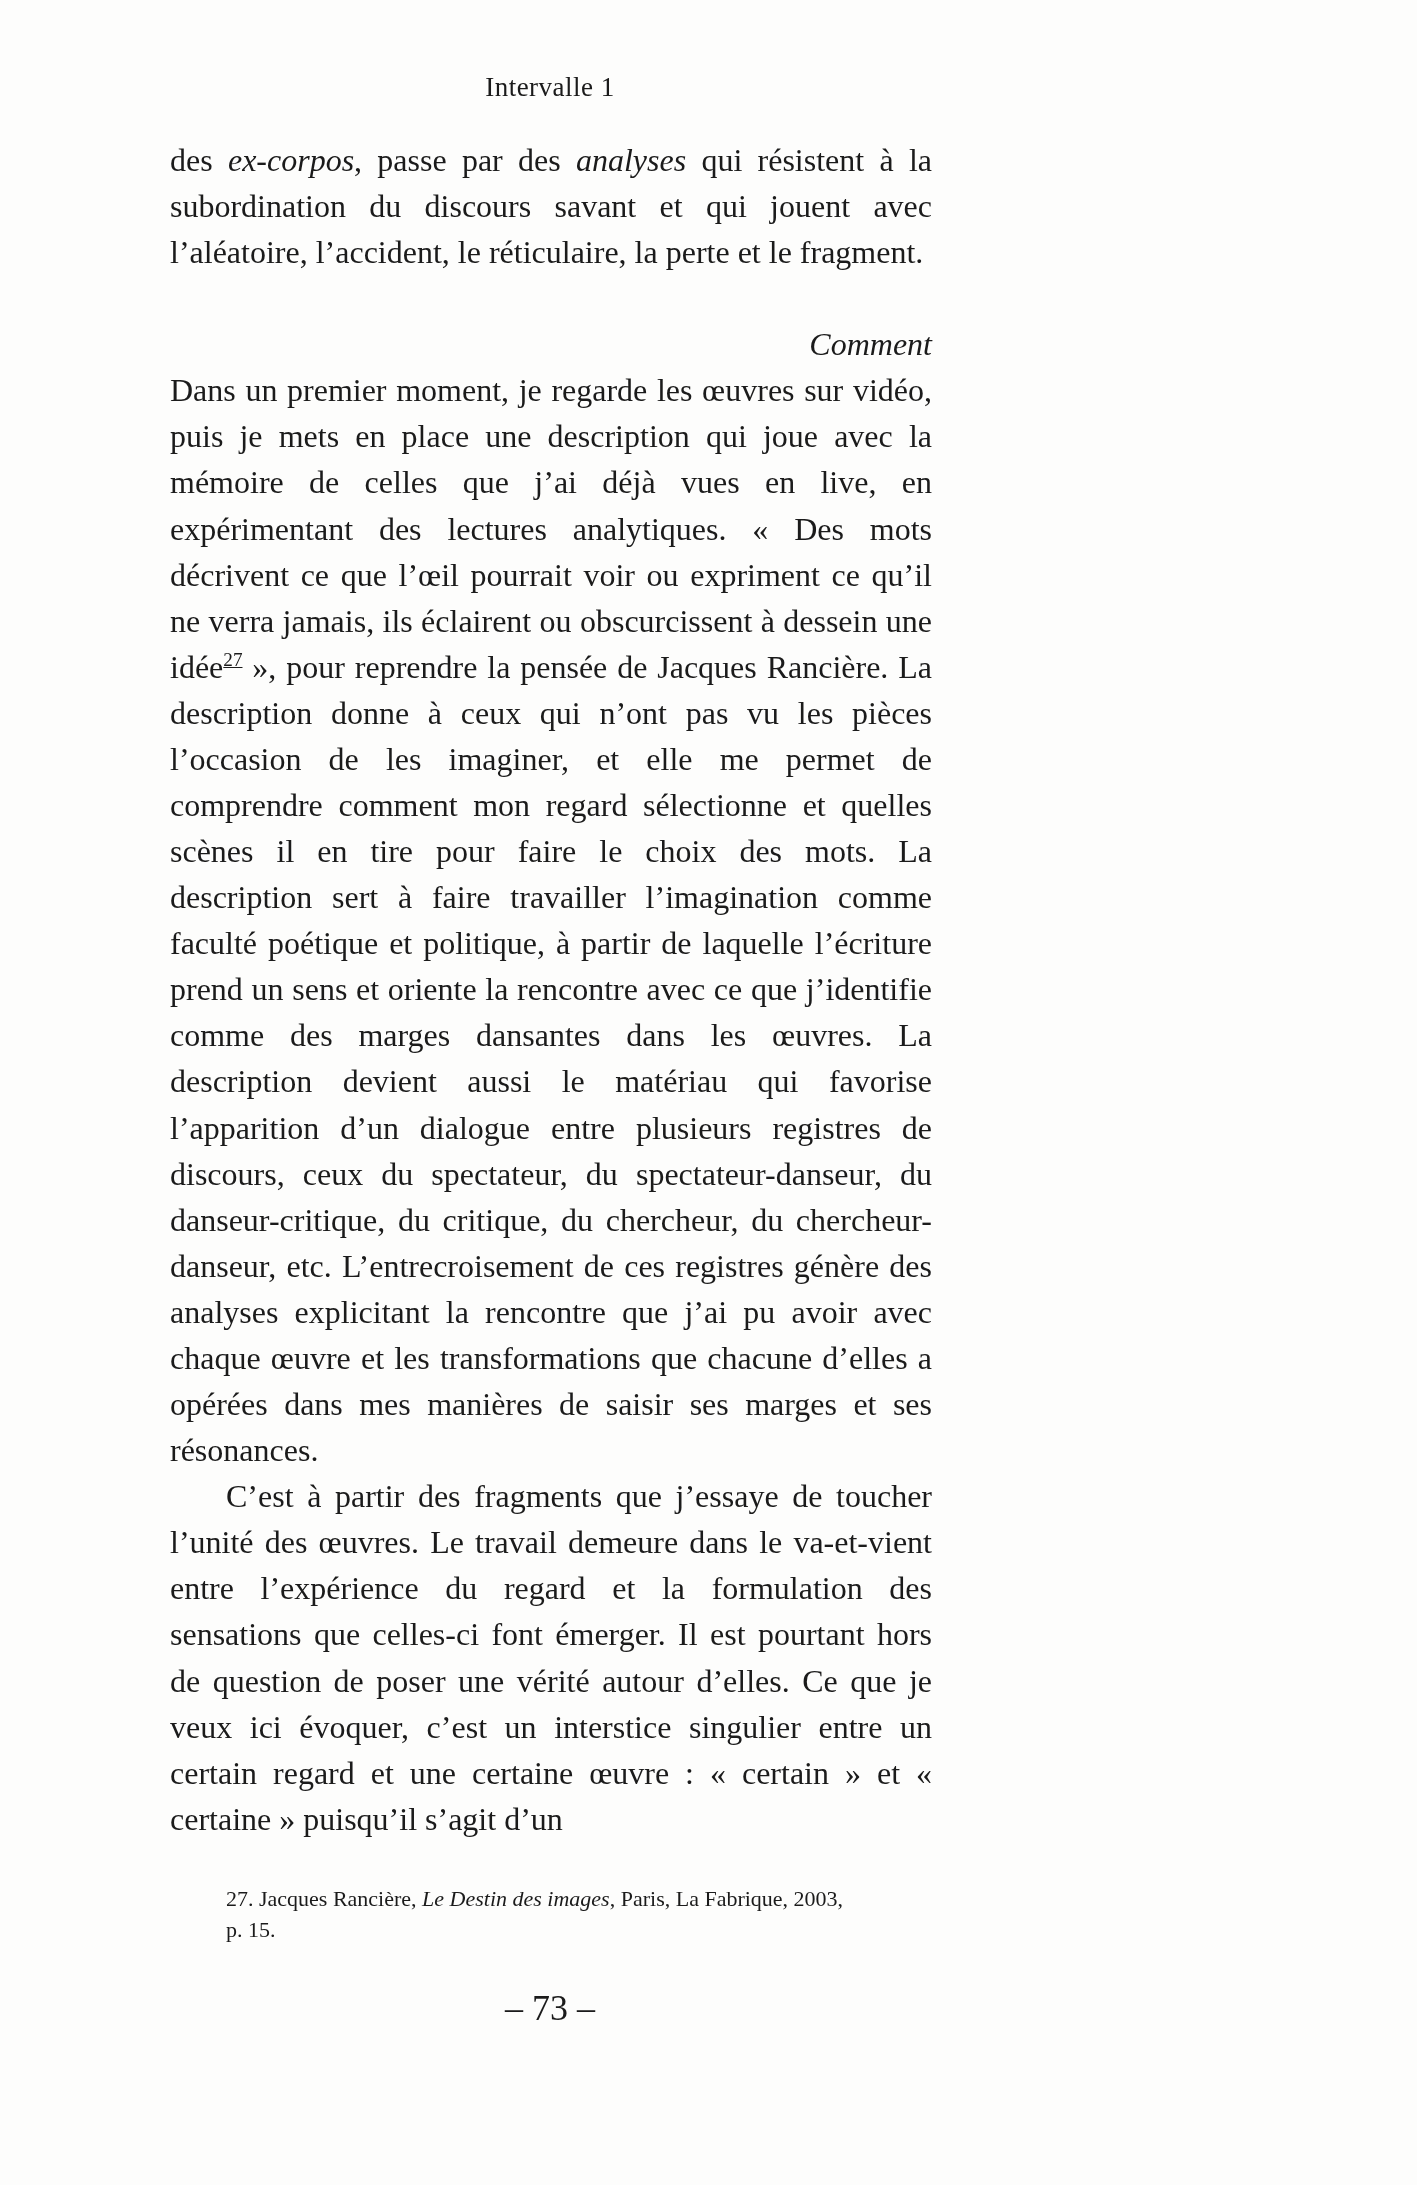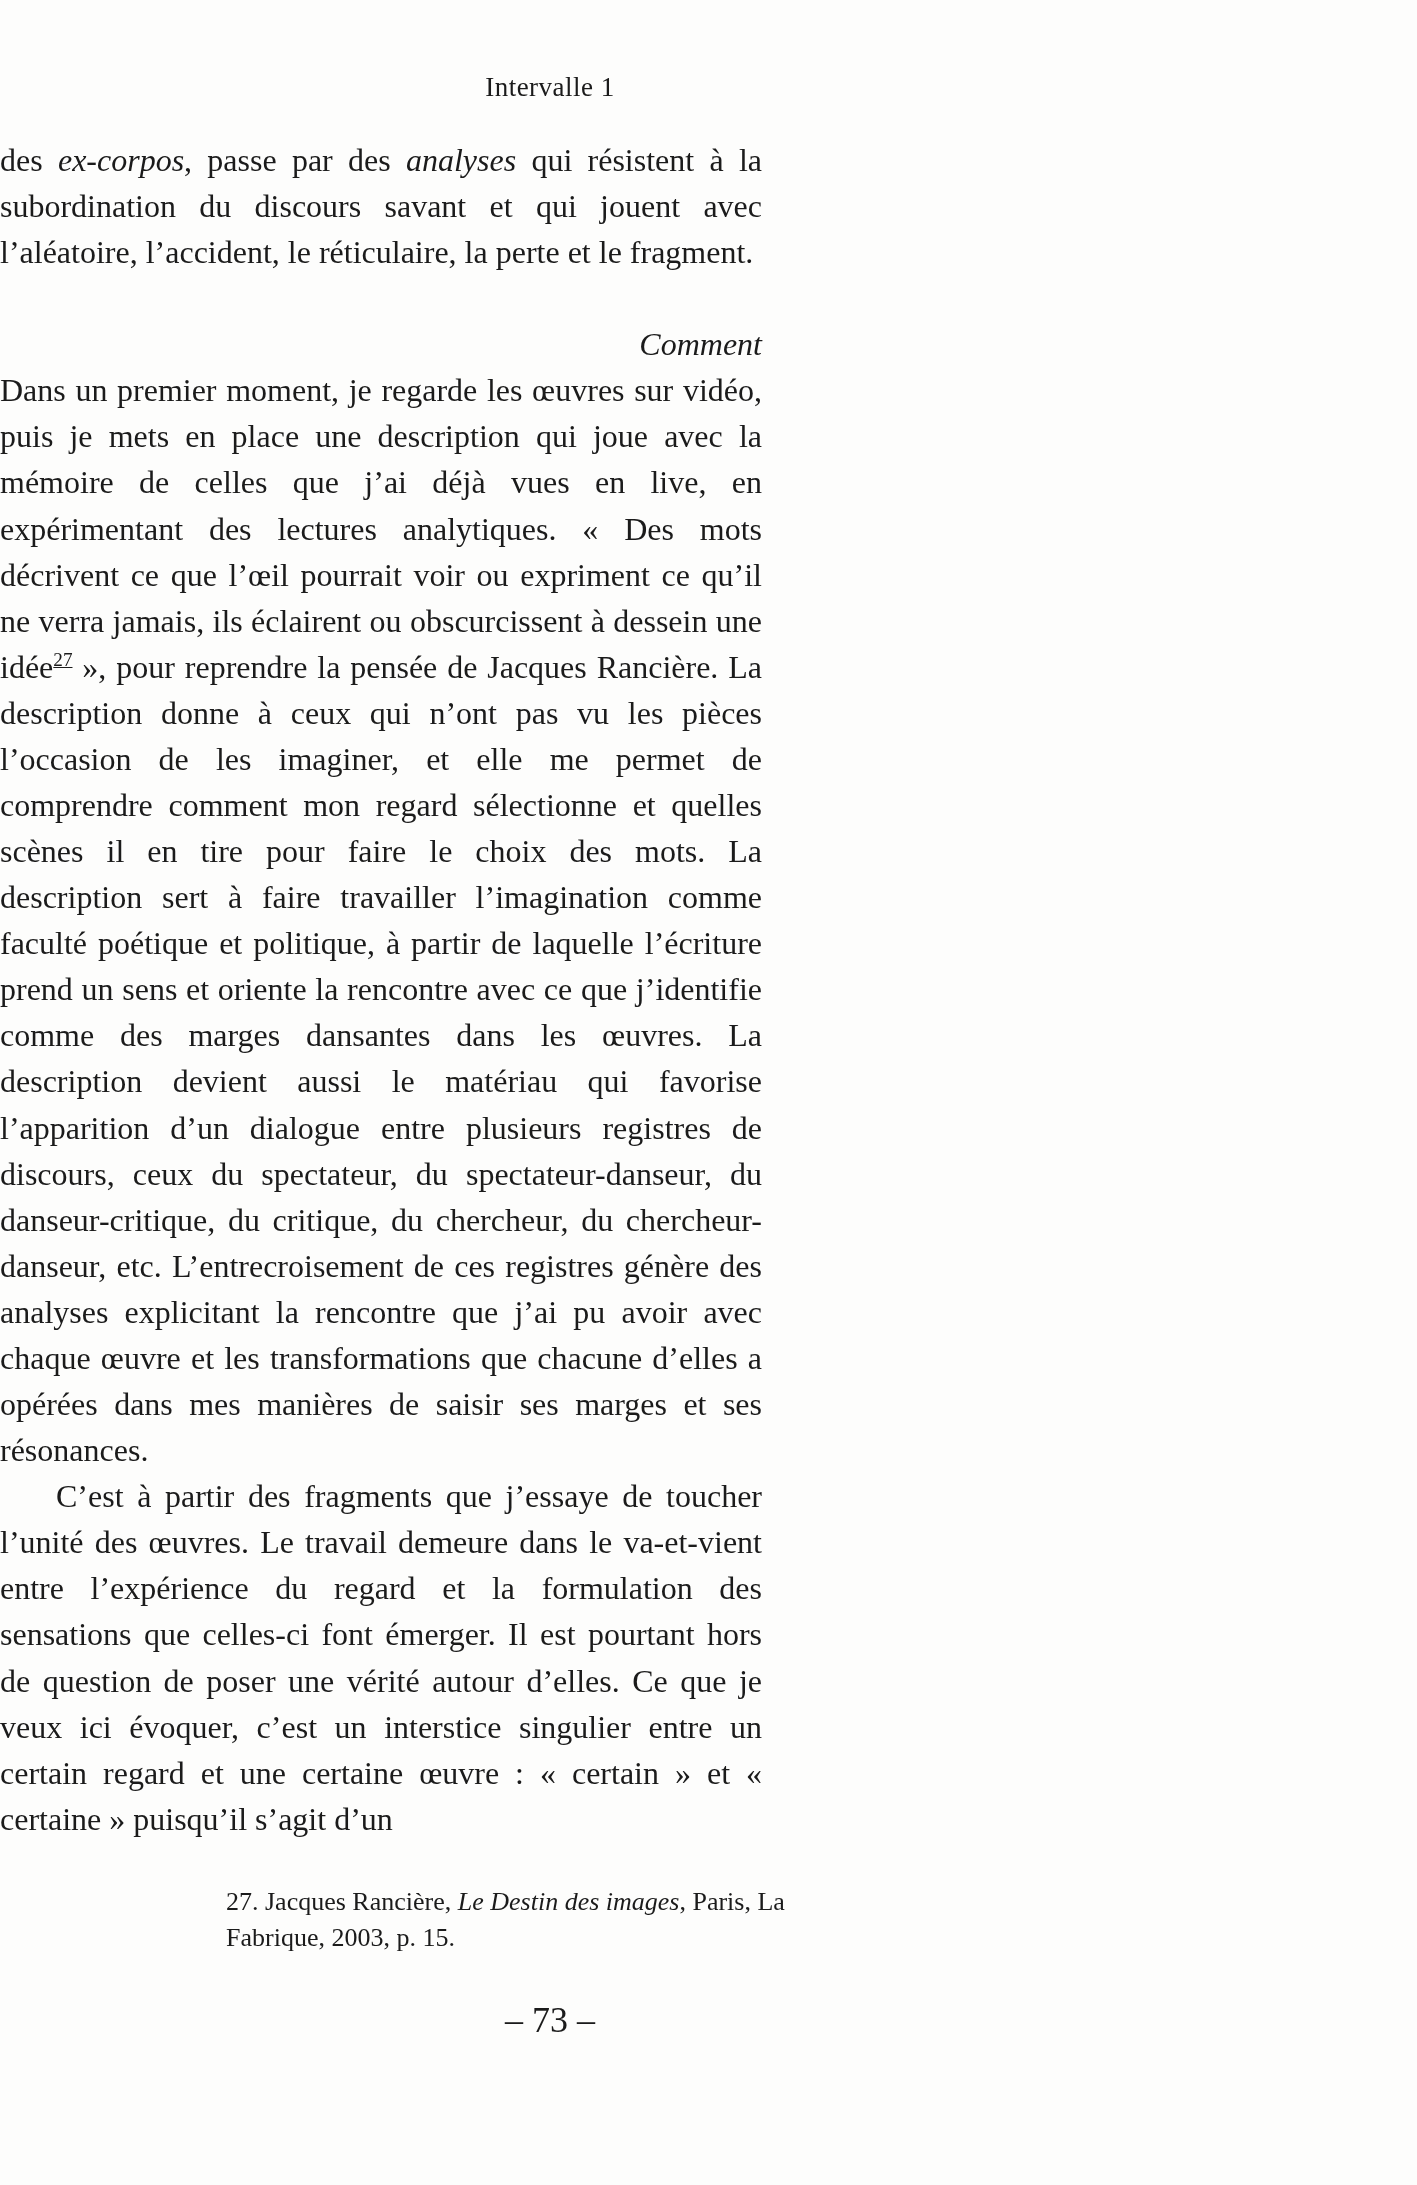--- a/index.html
+++ b/index.html
@@ -23,20 +23,21 @@
     border-radius: 30px;
   }
   .running-head {
     margin-left: 170px;
     width: 760px;
     text-align: center;
     font-size: 27px;
     letter-spacing: 0.5px;
   }
   .text-block {
+    margin-left: 170px;
     margin-top: 34px;
     width: 762px;
     font-size: 32px;
     line-height: 1.44;
     text-align: justify;
   }
   .text-block p {
     margin: 0;
     padding: 0;
   }
@@ -54,21 +55,21 @@
   .text-block sup {
     font-size: 60%;
     line-height: 0;
     vertical-align: super;
     text-decoration: underline;
   }
   .footnote {
     margin-left: 226px;
     margin-top: 42px;
     width: 632px;
-    font-size: 26px;
+    font-size: 22px;
     line-height: 1.4;
     text-align: left;
   }
   .footnote em {
     font-style: italic;
   }
   .page-number {
     margin-left: 170px;
     width: 760px;
     text-align: center;

